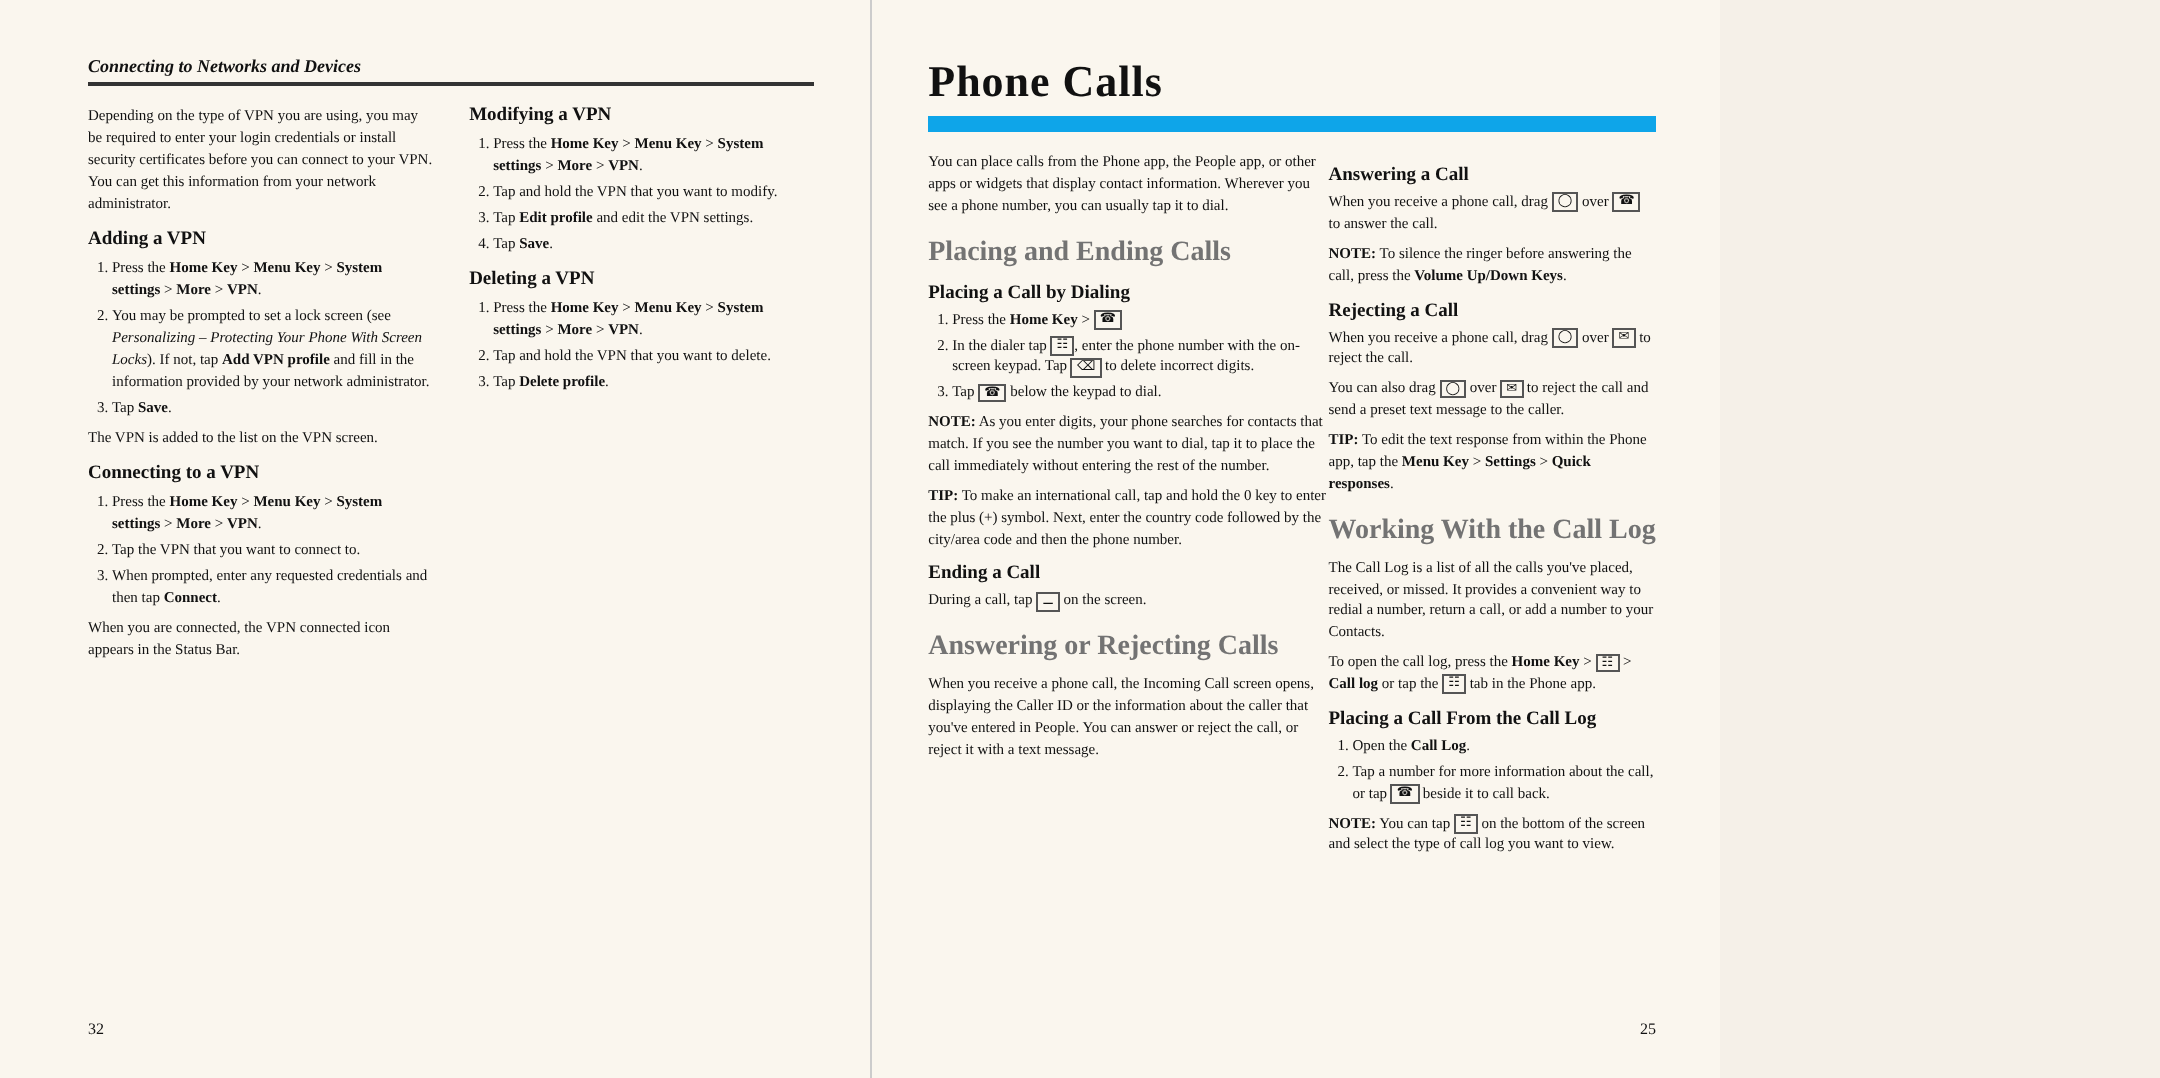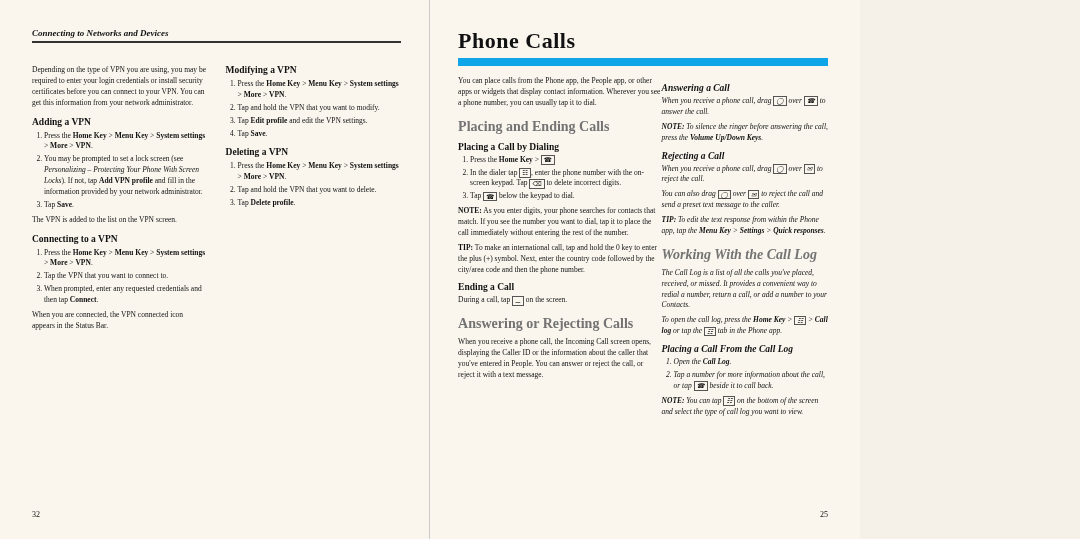--- a/index.html
+++ b/index.html
@@ -10,20 +10,21 @@
       width: 1080px;
       height: 539px;
       overflow: hidden;
       display: flex;
     }
     .page {
       display: flex;
       width: 860px;
       height: 539px;
       background: #faf6ee;
+      padding-left: 12px;
     }
     .left-page {
       width: 540px;
       height: 539px;
       padding: 28px 28px 20px 32px;
       border-right: 1px solid #ccc;
       display: flex;
       flex-direction: column;
     }
     .right-page {
@@ -41,21 +42,20 @@
     .page-header-title {
       font-size: 9px;
       font-weight: bold;
       font-style: italic;
       color: #111;
     }
     .two-col {
       display: flex;
       gap: 18px;
       flex: 1;
-      margin-top: 12px;
     }
     .col {
       flex: 1;
     }
     .section-title {
       font-size: 9.5px;
       font-weight: bold;
       color: #111;
       margin-bottom: 4px;
       margin-top: 8px;
@@ -128,21 +128,20 @@
     }
     .right-two-col {
       display: flex;
       flex: 1;
     }
     .right-col-left {
       flex: 1.1;
     }
     .right-col-right {
       flex: 0.9;
-      font-style: italic;
     }
   </style>
 </head>
 <body>
 
 <div class="page">
 
   <div class="left-page">
     <div class="page-header">
       <span class="page-header-title">Connecting to Networks and Devices</span>

